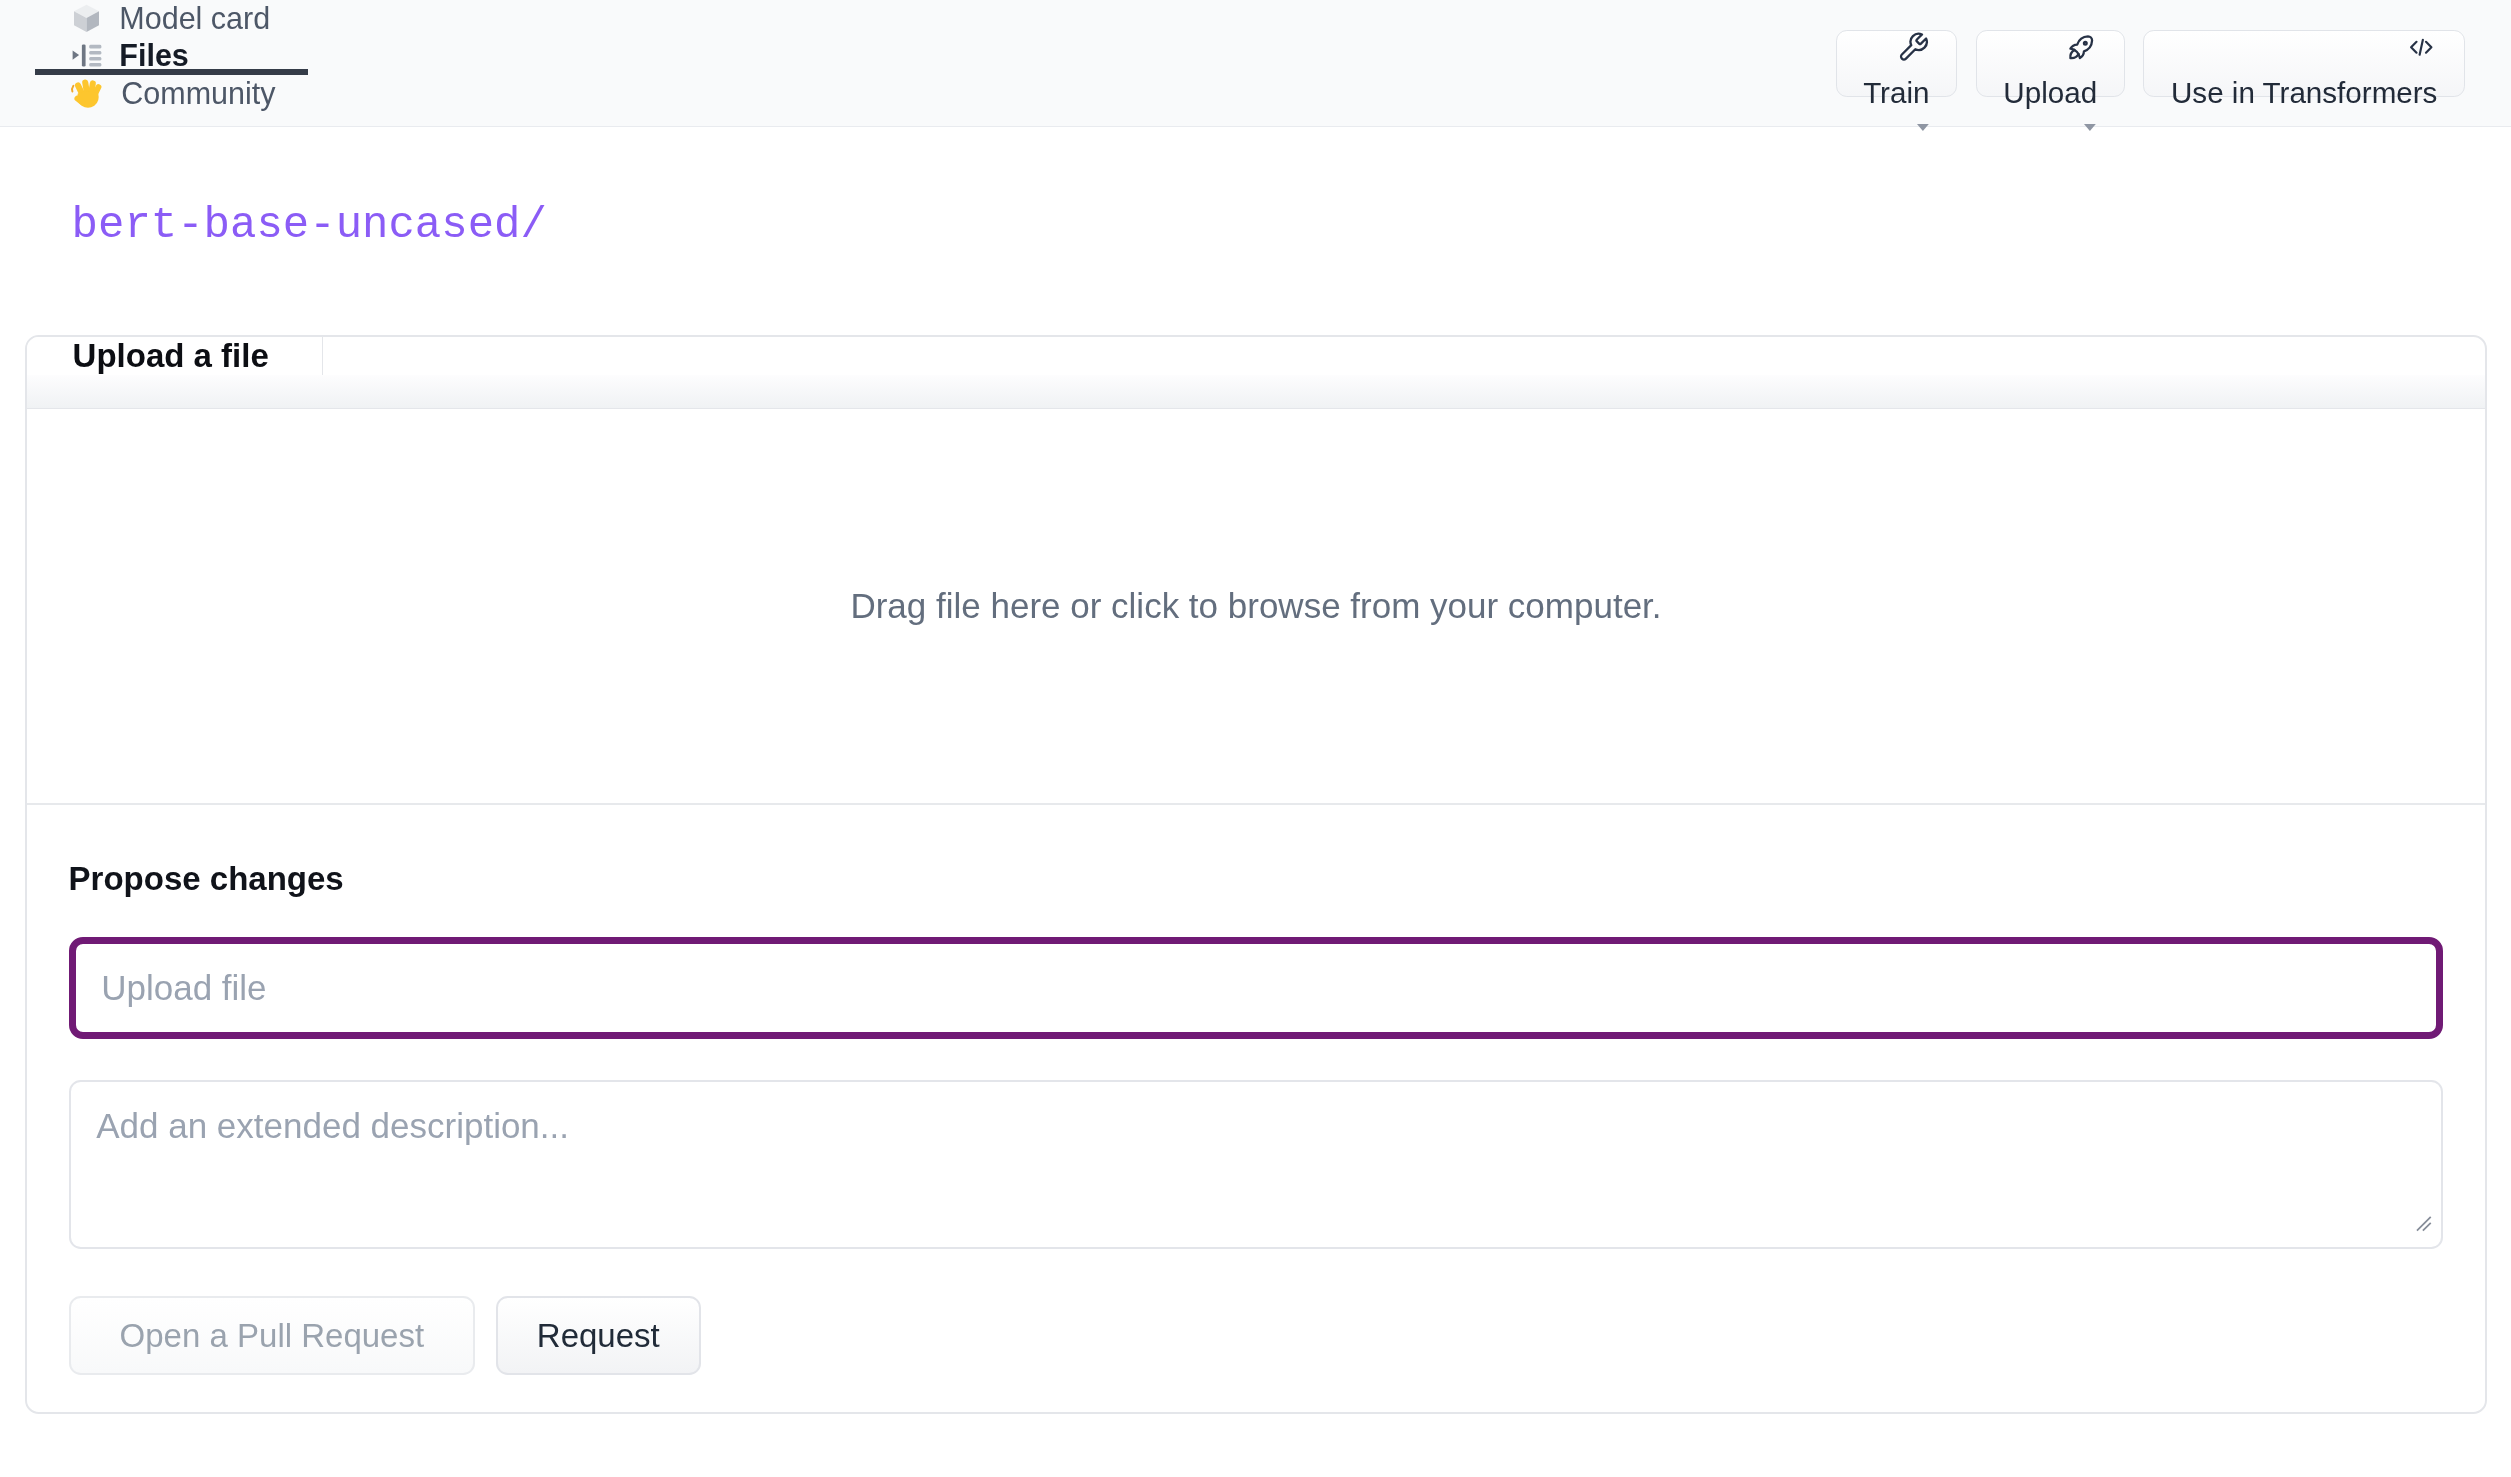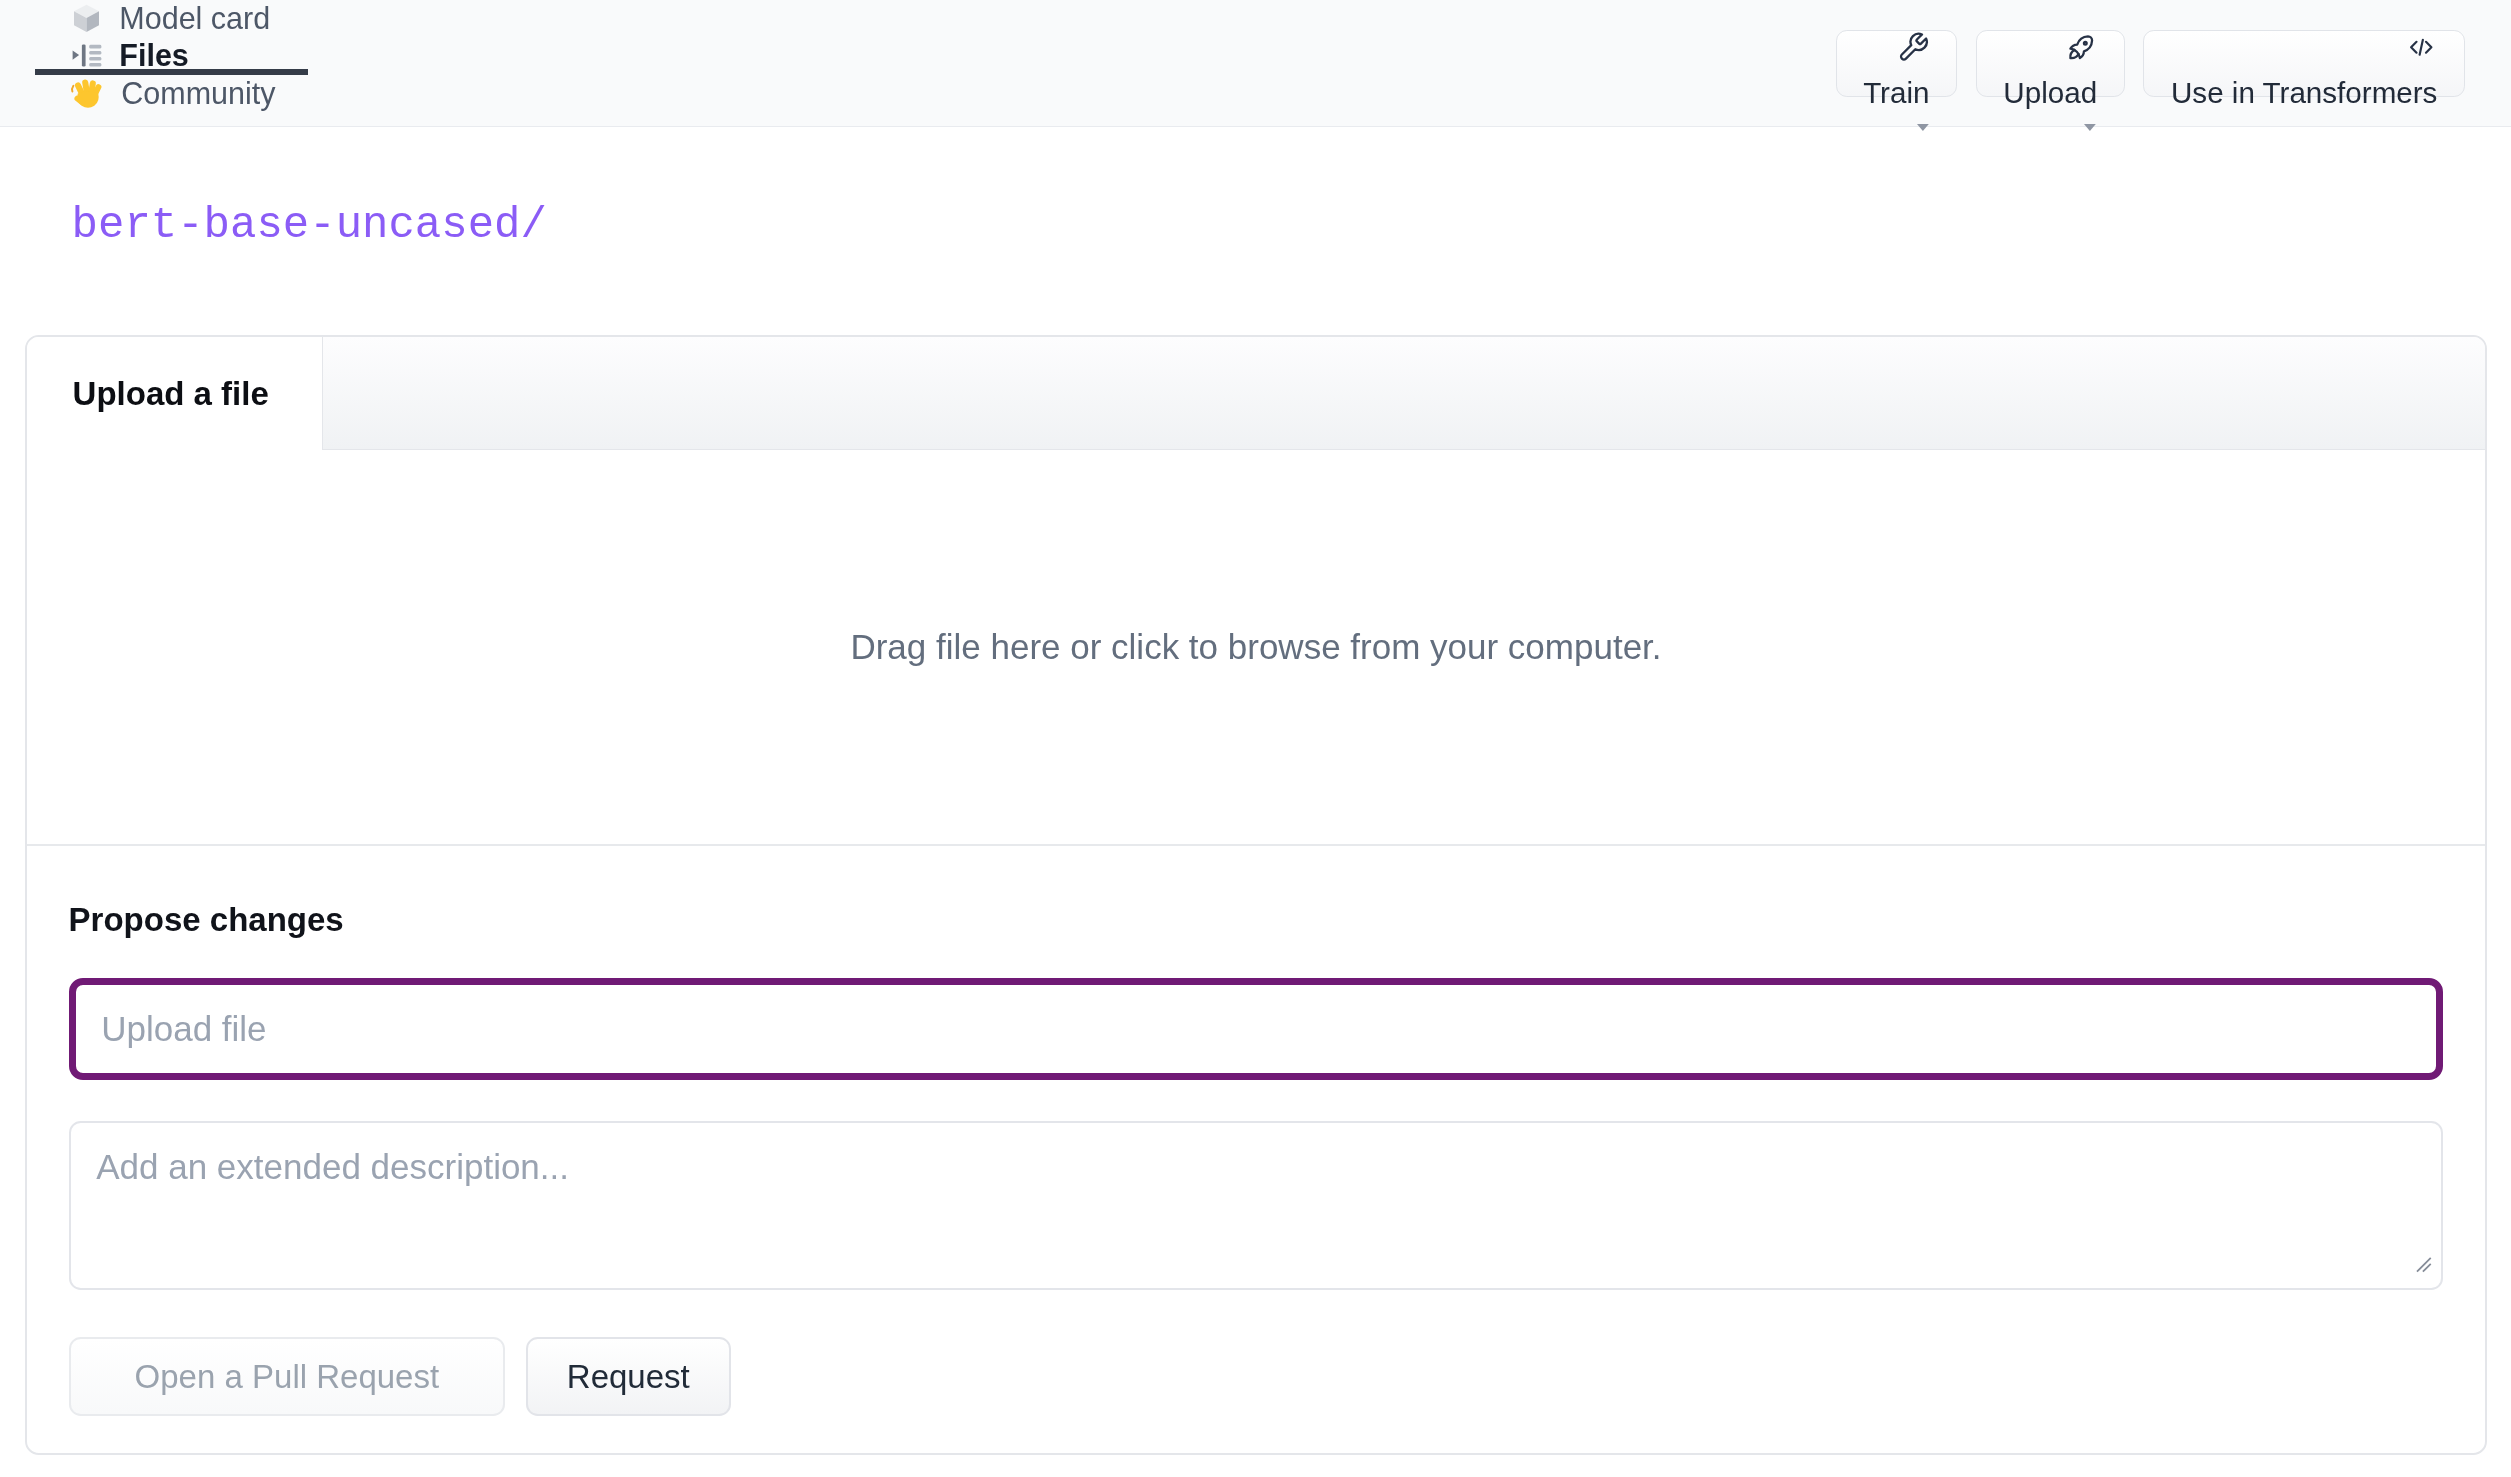--- a/index.html
+++ b/index.html
@@ -22,21 +22,21 @@
     font-size:29.6px; color:#222b39; cursor:pointer; white-space:nowrap;flex-direction:column; }
   .icon { display:inline-flex; align-items:center; justify-content:center; }
 
   
   .breadcrumb { padding:73px 0 0 27.6px; font-family:Liberation Mono, monospace;
     font-size:44px; color:#8b5cf6;margin-left:44px; }
 
   
   .card { margin:85px 24.6px 0 24.6px; border:2px solid #e4e6ea; border-radius:13.8px;
     overflow:hidden; background:#fff; }
-  .card-header { display:flex; height:113px; }
+  .card-header { display:flex; height:72px;flex-direction:column; }
   .upload-tab { width:296px; border-right:1px solid #e4e6ea; display:flex;
     align-items:center; padding-left:46px; font-size:33px; font-weight:700;
     color:#0c0e13; background:#ffffff; cursor:pointer; }
   .header-fill { flex:1; background:linear-gradient(to bottom,#fdfdfe,#f0f2f4);
     border-bottom:1px solid #e4e6ea; }
   .dropzone { height:396px; display:flex; align-items:center; justify-content:center;
     border-bottom:2px solid #e7e9ec; font-size:35px; color:#636e7e; cursor:pointer; }
 
   .propose { padding:55px 42px 37px; }
   .propose-heading { font-size:33px; font-weight:700; color:#10131a; }
@@ -46,21 +46,21 @@
   .desc-wrap { position:relative; margin-top:41px; }
   .desc-input { display:block; width:100%; height:169px; border:2px solid #e3e5ea;
     border-radius:11.8px; font-size:35px; padding:23.6px 25.6px; color:#10131a; resize:none;
     font-family:"Liberation Sans", sans-serif; outline:none; }
   ::placeholder { color:#9aa3b1; opacity:1; }
   .grip { position:absolute; right:9.9px; bottom:11.8px; }
 
   .actions-row { margin-top:47px; display:flex; gap:20.7px; }
   .btn { height:79px; border-radius:11.8px; font-size:33px; display:flex;
     align-items:center; cursor:pointer; font-family:"Liberation Sans", sans-serif; }
-  .btn-pr { padding:0 64px; color:#9aa3ae;
+  .btn-pr { padding:0 49px; color:#9aa3ae;
     background:linear-gradient(to bottom,#ffffff,#f8f9fa); border:2px solid #e9ebee; }
   .btn-cancel { padding:0 39px; color:#212b38;
     background:linear-gradient(to bottom,#ffffff,#f2f3f5); border:2px solid #e2e4e9; }
 </style>
 </head>
 <body>
 
 <div class="topnav">
   <div class="nav-tabs">
 

